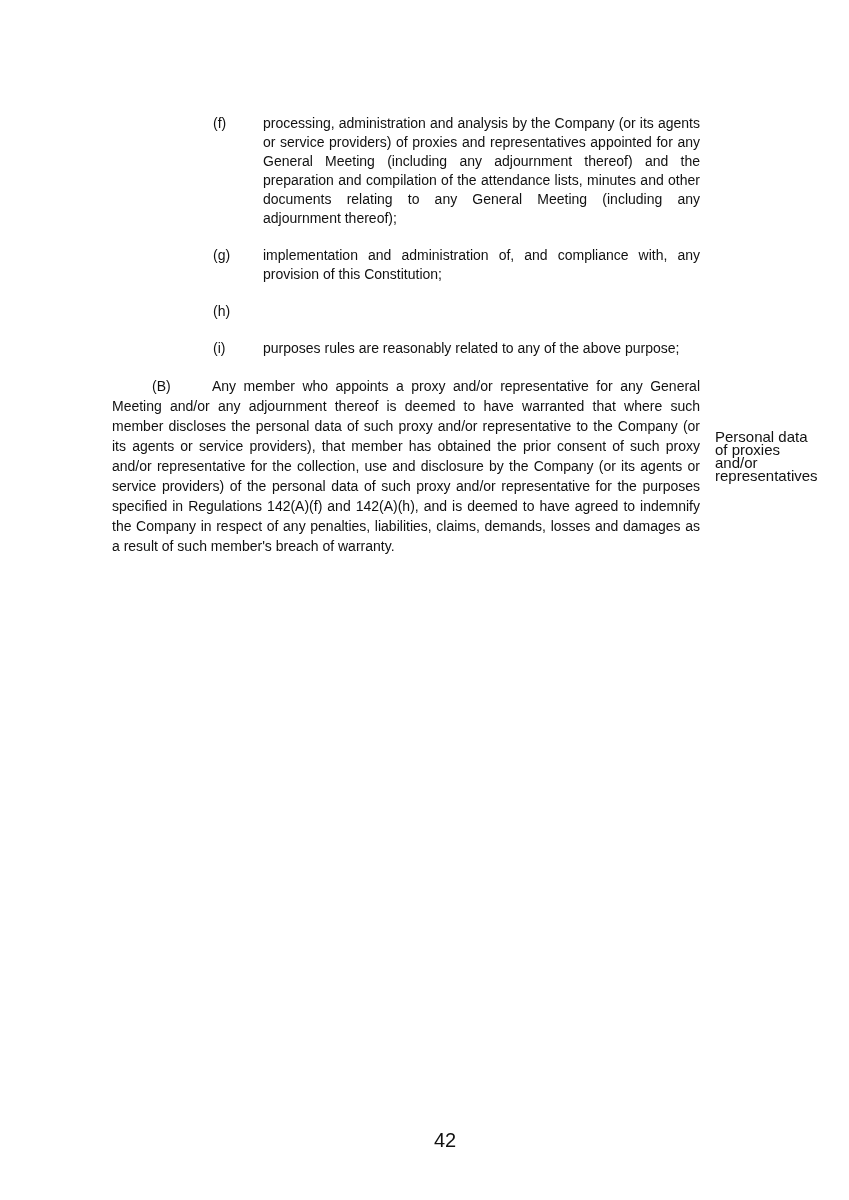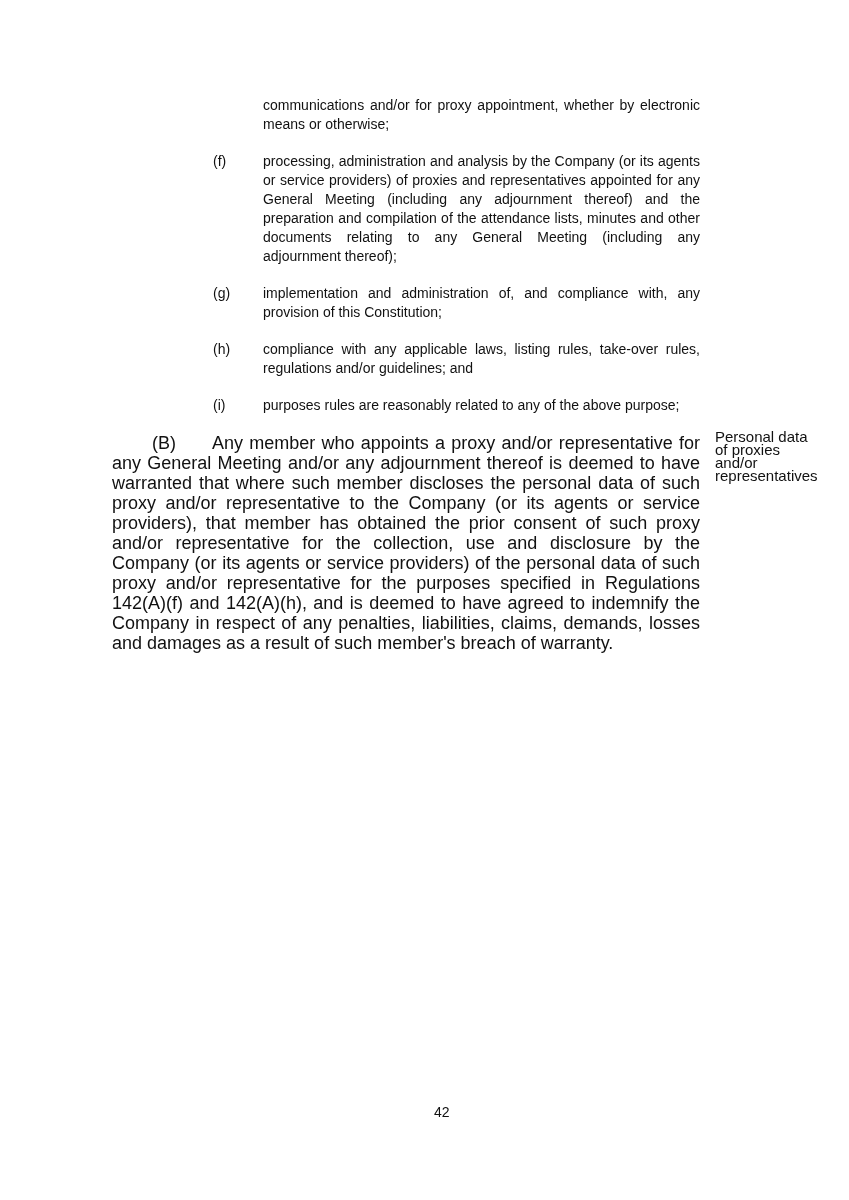--- a/index.html
+++ b/index.html
@@ -32,21 +32,21 @@
     flex: 0 0 151px;
     padding-left: 101px;
   }
   .list-item .text {
     width: 437px;
     flex: 0 0 437px;
     text-align: justify;
   }
   .para-b {
     margin-top: 0;
-    font-size: 18px;
+    font-size: 14px;
     line-height: 20px;
     text-align: justify;
     width: 588px;
   }
   .para-b .b-label {
     display: inline-block;
     margin-left: 40px;
     width: 60px;
   }
   .margin-note {
@@ -55,50 +55,48 @@
     top: 430px;
     width: 94px;
     font-size: 15px;
     line-height: 13px;
     text-align: left;
     color: #111111;
   }
   .page-number {
     position: absolute;
     left: 434px;
-    top: 1103px;
-    font-size: 14px;
+    top: 1131px;
+    font-size: 20px;
     line-height: 19px;
   }
 </style>
 </head>
 <body>
 
 <div class="page">
 
   <div class="content">
 
     <div class="list-item">
       <div class="label"></div>
-      <div class="text">communications and/or for proxy appointment, whether by electronic means or otherwise;</div>
     </div>
 
     <div class="list-item">
       <div class="label">(f)</div>
       <div class="text">processing, administration and analysis by the Company (or its agents or service providers) of proxies and representatives appointed for any General Meeting (including any adjournment thereof) and the preparation and compilation of the attendance lists, minutes and other documents relating to any General Meeting (including any adjournment thereof);</div>
     </div>
 
     <div class="list-item">
       <div class="label">(g)</div>
       <div class="text">implementation and administration of, and compliance with, any provision of this Constitution;</div>
     </div>
 
     <div class="list-item">
       <div class="label">(h)</div>
-      <div class="text">compliance with any applicable laws, listing rules, take-over rules, regulations and/or guidelines; and</div>
     </div>
 
     <div class="list-item">
       <div class="label">(i)</div>
       <div class="text">purposes rules are reasonably related to any of the above purpose;</div>
     </div>
 
     <p class="para-b"><span class="b-label">(B)</span><span>Any member who appoints a proxy and/or representative for any General Meeting and/or any adjournment thereof is deemed to have warranted that where such member discloses the personal data of such proxy and/or representative to the Company (or its agents or service providers), that member has obtained the prior consent of such proxy and/or representative for the collection, use and disclosure by the Company (or its agents or service providers) of the personal data of such proxy and/or representative for the purposes specified in Regulations 142(A)(f) and 142(A)(h), and is deemed to have agreed to indemnify the Company in respect of any penalties, liabilities, claims, demands, losses and damages as a result of such member's breach of warranty.</span></p>
 
   </div>

